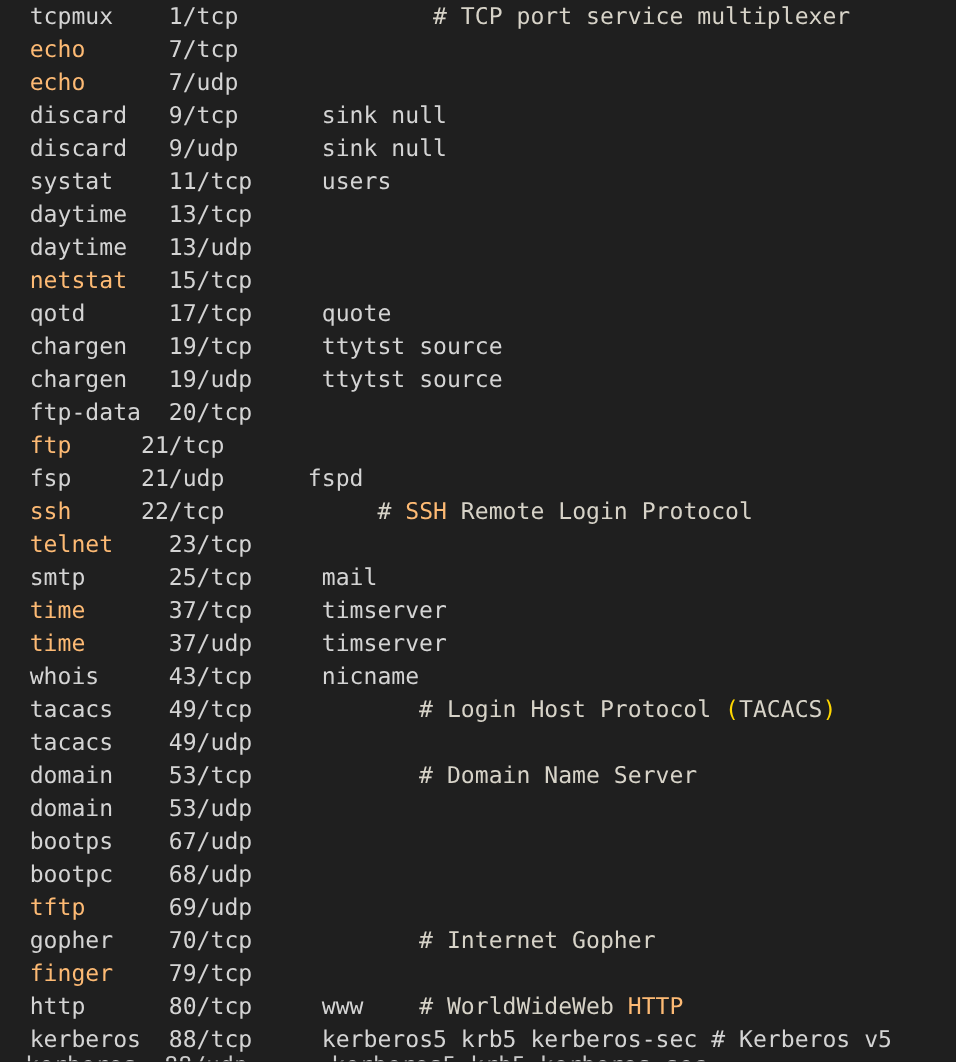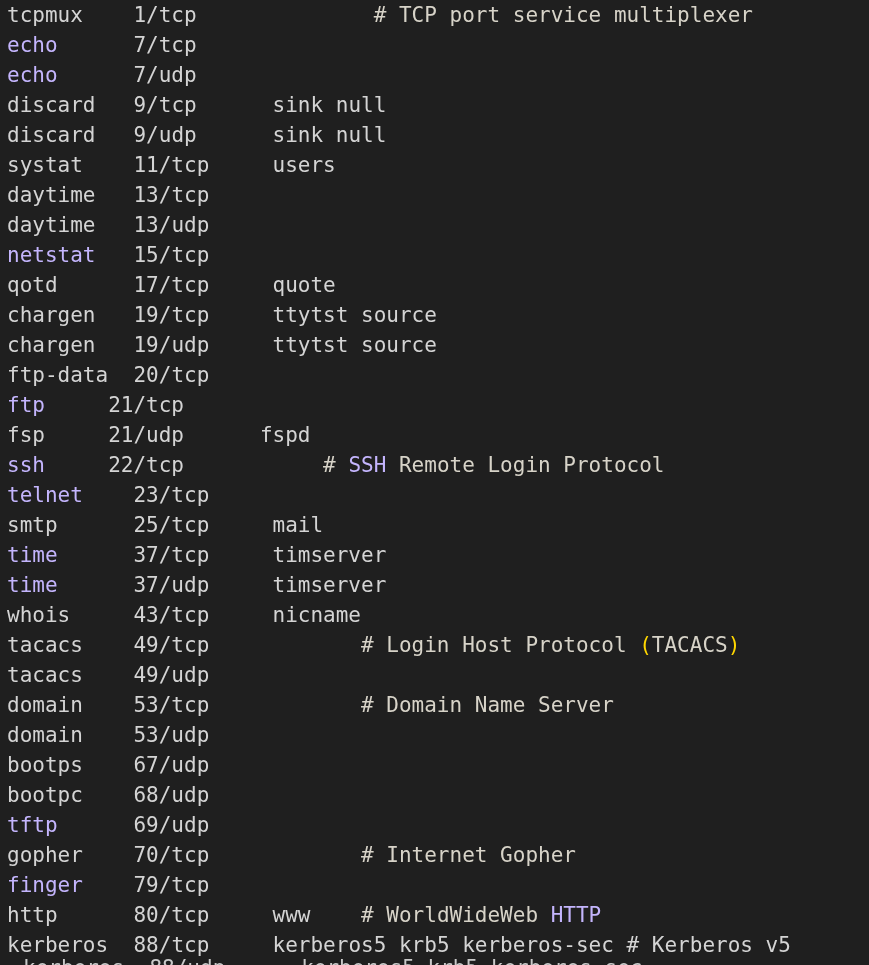--- a/index.html
+++ b/index.html
@@ -17,33 +17,33 @@
     font-family: "DejaVu Sans Mono", "Liberation Mono", monospace;
     font-size: 21px;
     line-height: 30px;
     color: #d4d4d4;
     -webkit-font-smoothing: antialiased;
   }
   #code {
     position: absolute;
     left: 0;
     top: 0;
-    padding-left: 7px;
+    padding-left: 27px;
     padding-top: 0px;
     white-space: pre;
   }
   .line {
     height: 30px;
     line-height: 30px;
     white-space: pre;
     letter-spacing: 0px;
   }
   
   .t-plain   { color: #d4d4d4; }
-  .t-blue    { color: #c4b5fd; }
+  .t-blue    { color: #fdba74; }
   .t-comment { color: #d7d3c8; }
   .t-bracket { color: #ffd700; }
 
   
   #watermark {
     position: absolute;
     right: 8px;
     bottom: 4px;
     font-family: "DejaVu Sans", "Liberation Sans", sans-serif;
     font-size: 20px;

